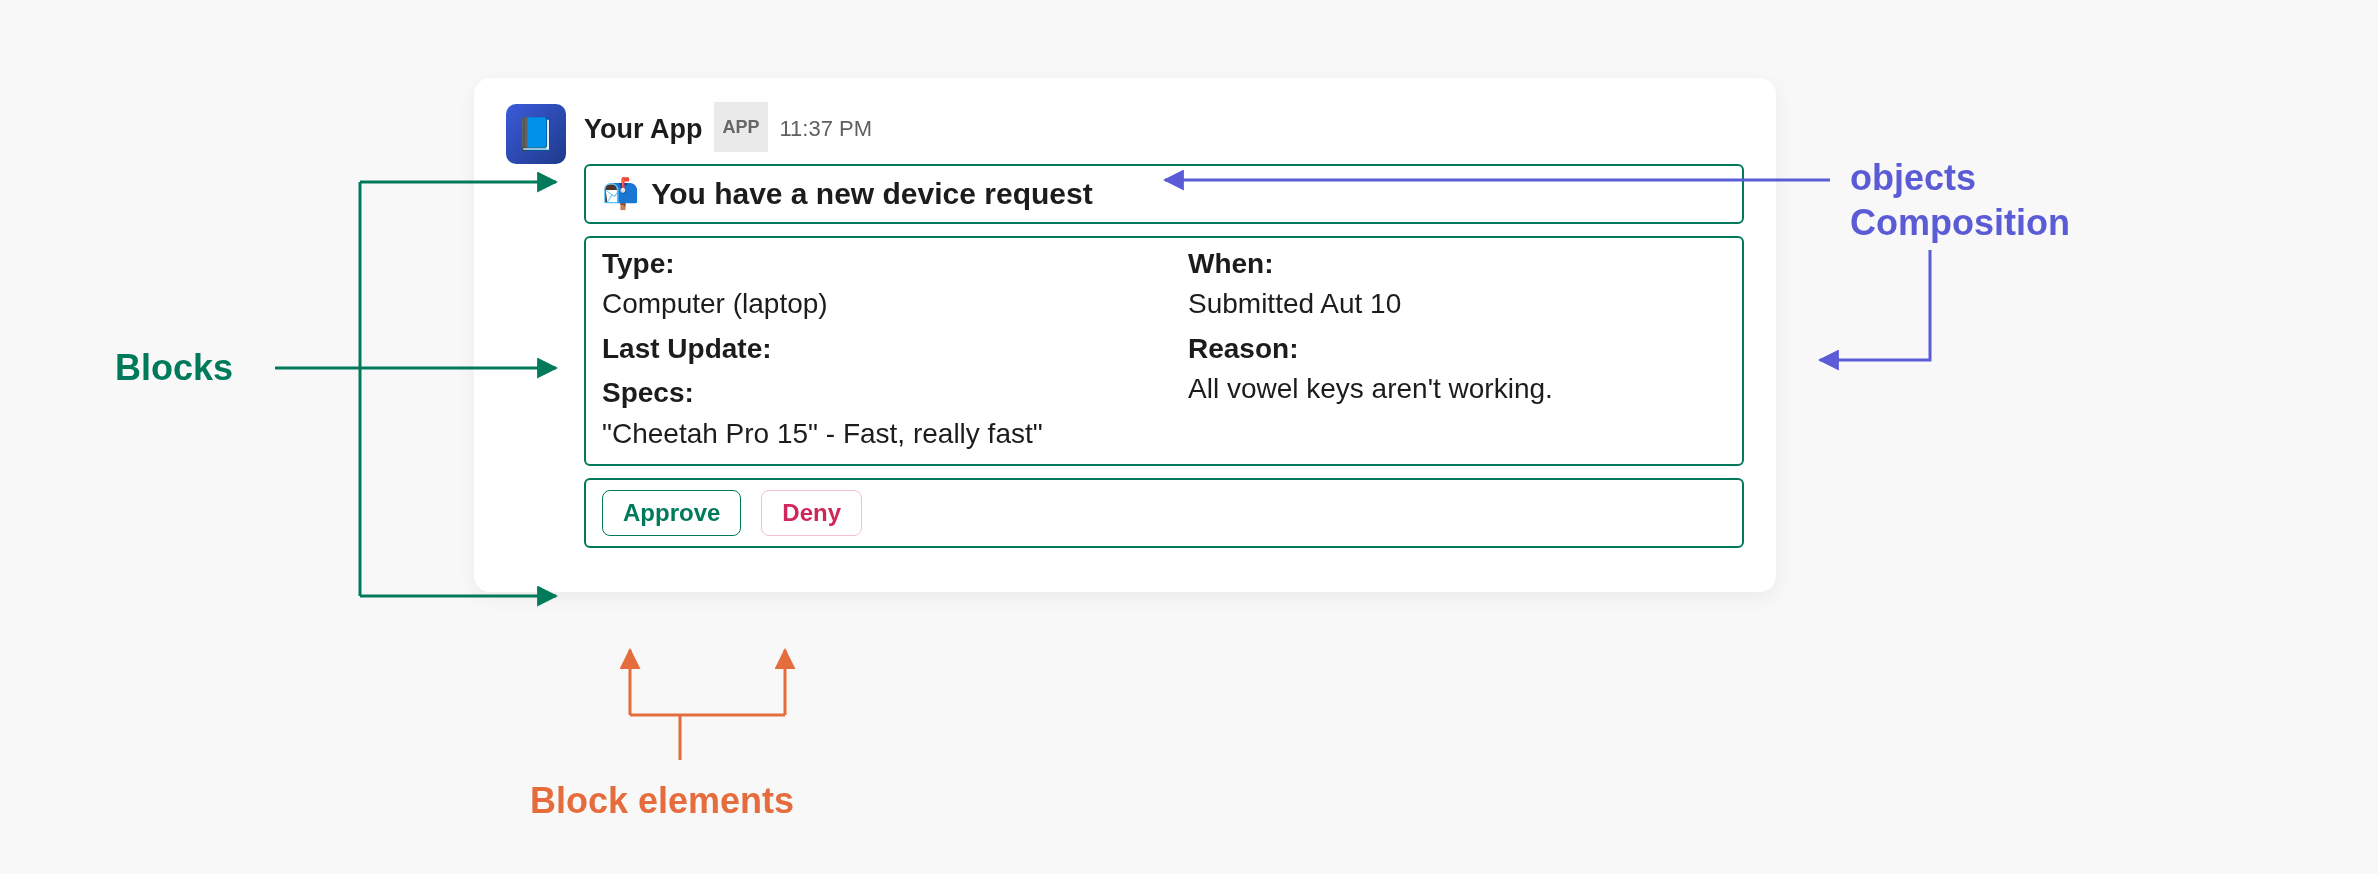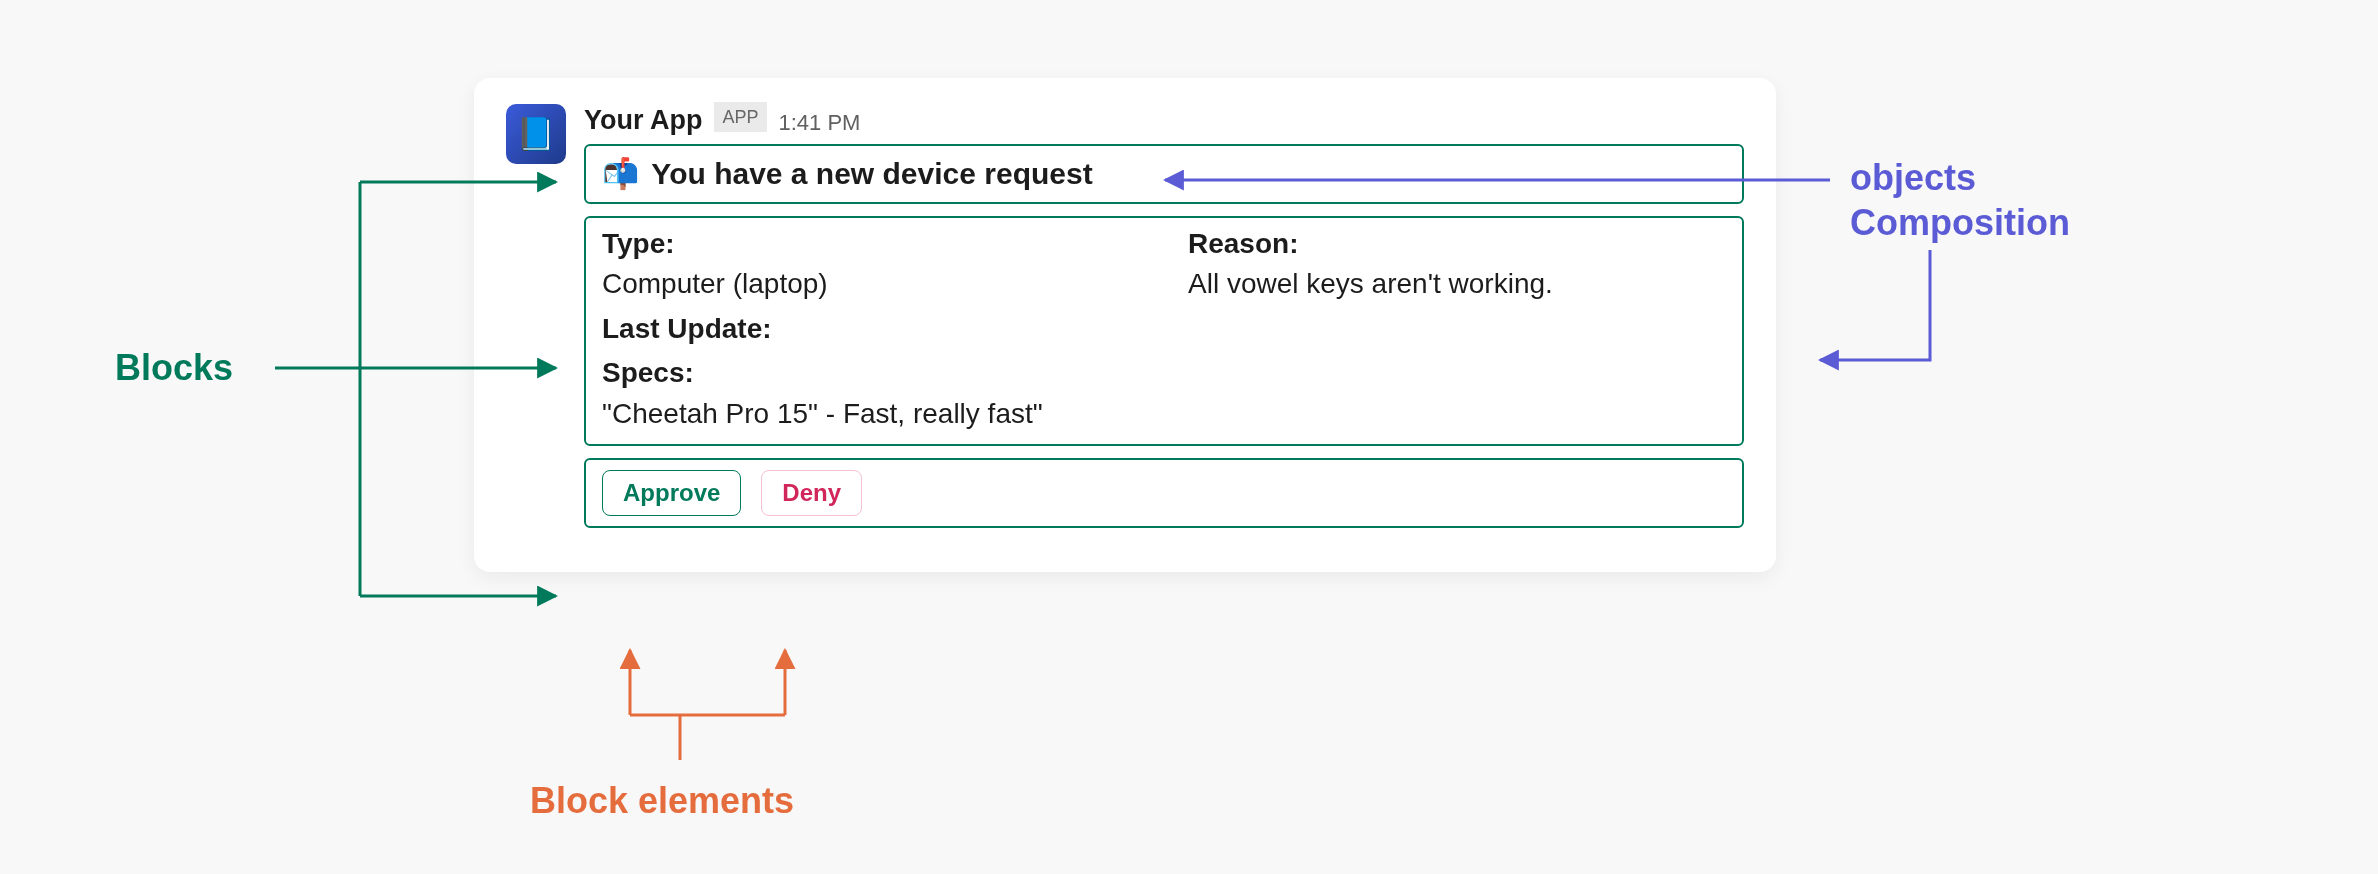--- a/index.html
+++ b/index.html
@@ -31,25 +31,25 @@
     box-sizing:border-box;
   }
   .msg{display:flex;align-items:flex-start}
   .avatar{
     width:60px;height:60px;border-radius:10px;
     background:linear-gradient(135deg,#3b5bdb 0%,#1e3a8a 100%);
     flex:0 0 60px;margin-right:18px;
     display:flex;align-items:center;justify-content:center;
     font-size:32px;color:#fff;
   }
-  .meta-line{display:flex;align-items:flex-end;gap:12px;font-size:26px;line-height:1;margin-bottom:10px}
+  .meta-line{display:flex;align-items:center;gap:12px;font-size:26px;line-height:1;margin-bottom:10px}
   .app-name{font-weight:800;font-size:27px}
   .app-tag{
-    font-size:18px;font-weight:400;color:#666;
-    background:#eaeaea;padding:6px 8px;border-radius:0;
+    font-size:18px;font-weight:700;color:#666;
+    background:#eaeaea;padding:16px 8px;border-radius:0;
     position:relative;top:-2px;
   }
   .timestamp{font-size:22px;color:var(--grey-text)}
 
   .content{flex:1}
 
   .block{
     border:2px solid #007a5a;
     border-radius:6px;
     padding:6px 16px;
@@ -94,21 +94,21 @@
 
 <div class="card">
   <div class="msg">
     <div class="avatar">
       <span>📘</span>
     </div>
     <div class="content">
       <div class="meta-line">
         <span class="app-name">Your App</span>
         <span class="app-tag">APP</span>
-        <span class="timestamp">1:41 PM</span>
+        <span class="timestamp">11:37 PM</span>
       </div>
 
       <div class="block header-block">
         <span class="header-icon">📬</span>
         <span>You have a new device request</span>
       </div>
 
       <div class="block">
         <div class="fields">
           <div class="col">
@@ -118,20 +118,24 @@
             </div>
             <div class="field-pair">
               <div class="field-label">Last Update:</div>
             </div>
             <div class="field-pair">
               <div class="field-label">Specs:</div>
               <div class="field-value">"Cheetah Pro 15" - Fast, really fast"</div>
             </div>
           </div>
           <div class="col">
+            <div class="field-pair">
+              <div class="field-label">When:</div>
+              <div class="field-value">Submitted Aut 10</div>
+            </div>
             <div class="field-pair">
               <div class="field-label">Reason:</div>
               <div class="field-value">All vowel keys aren't working.</div>
             </div>
           </div>
         </div>
       </div>
 
       <div class="block actions-block">
         <button class="btn btn-approve">Approve</button>

